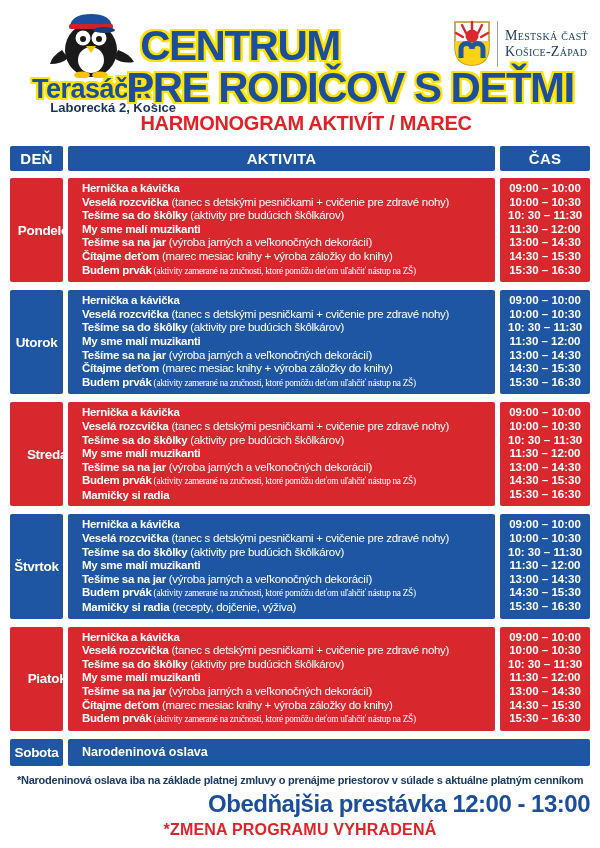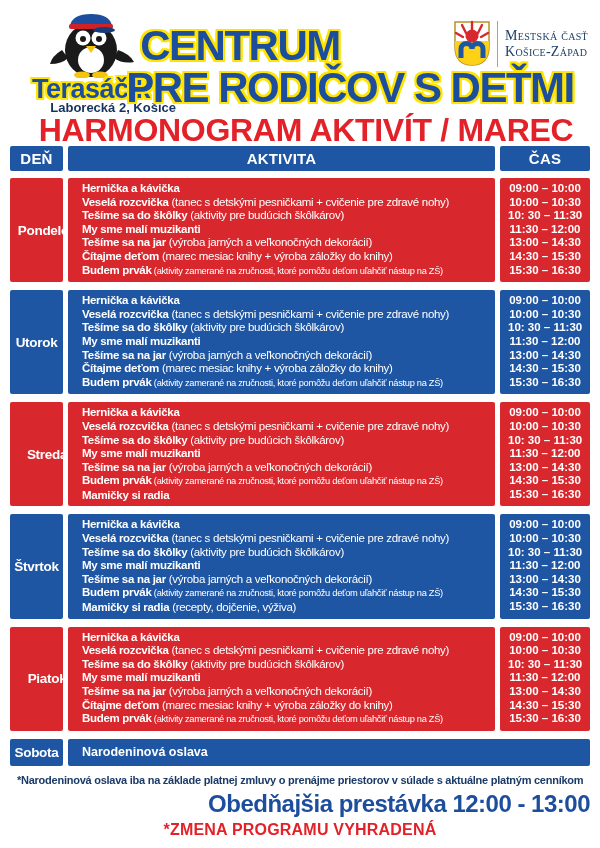--- a/index.html
+++ b/index.html
@@ -23,39 +23,39 @@
     text-shadow:-2px -2px 0 #ffe400,2px -2px 0 #ffe400,-2px 2px 0 #ffe400,2px 2px 0 #ffe400,
                  0 -2px 0 #ffe400,0 2px 0 #ffe400,-2px 0 0 #ffe400,2px 0 0 #ffe400;
   }
   .title-l1{top:22px;font-size:42px;padding-right:120px;}
   .title-l2{top:64px;font-size:42px;padding-left:100px;}
   .crest{position:absolute;right:12px;top:20px;display:flex;align-items:center;}
   .crest-divider{width:1px;height:46px;background:#9aa3ad;margin:0 7px 0 6px;}
   .crest-text{font-family:"Liberation Serif", serif;font-variant:small-caps;
     font-size:14px;line-height:16px;color:#1c3f66;letter-spacing:0.3px;}
   .subtitle{position:absolute;left:12px;right:0;top:112px;text-align:center;
-    font-size:32px;font-weight:bold;color:#e32128;letter-spacing:-0.3px;}
+    font-size:20px;font-weight:bold;color:#e32128;letter-spacing:-0.3px;}
   
   .content{position:absolute;left:10px;top:146px;width:580px;}
   .thead,.trow{display:grid;grid-template-columns:53px 427px 90px;column-gap:5px;}
   .trow.single{grid-template-columns:53px 522px;}
   .cell{border-radius:2px;color:#fff;}
   .red{background:#d8282e;padding-left:21px;}
   .blue{background:#1e56a3;}
   .thead{margin-bottom:7px;}
   .thead .cell{height:25px;display:flex;align-items:center;justify-content:center;
     font-size:15px;font-weight:bold;letter-spacing:0.2px;}
   .trow{margin-bottom:8px;}
   .daycell{display:flex;align-items:center;justify-content:center;
     font-size:13.5px;font-weight:bold;letter-spacing:-0.3px;}
   .actcell{padding:4px 0 4px 14px;}
   .aline{font-size:11.5px;line-height:13.6px;letter-spacing:-0.3px;white-space:nowrap;overflow:hidden;}
   .aline .t{font-weight:bold;}
   .aline .n{font-weight:normal;}
-  .aline .n.small{font-size:9.3px;}
+  .aline .n.small{font-size:9.3px;font-family:Liberation Serif, serif;}
   .timecell{padding:4px 8px;}
   .tline{font-size:11.5px;font-weight:bold;line-height:13.6px;text-align:center;white-space:nowrap;}
   .trow.single{height:27px;margin-bottom:0;}
   .trow.single .daycell{font-size:13.5px;}
   .mergedcell{display:flex;align-items:center;padding-left:14px;
     font-size:12.5px;font-weight:bold;}
   
   .footnote{margin-top:7px;color:#1a3a67;font-weight:bold;
     font-size:11px;line-height:14.5px;letter-spacing:-0.25px;}
   .footnote .l1{padding-left:7px;white-space:nowrap;}

